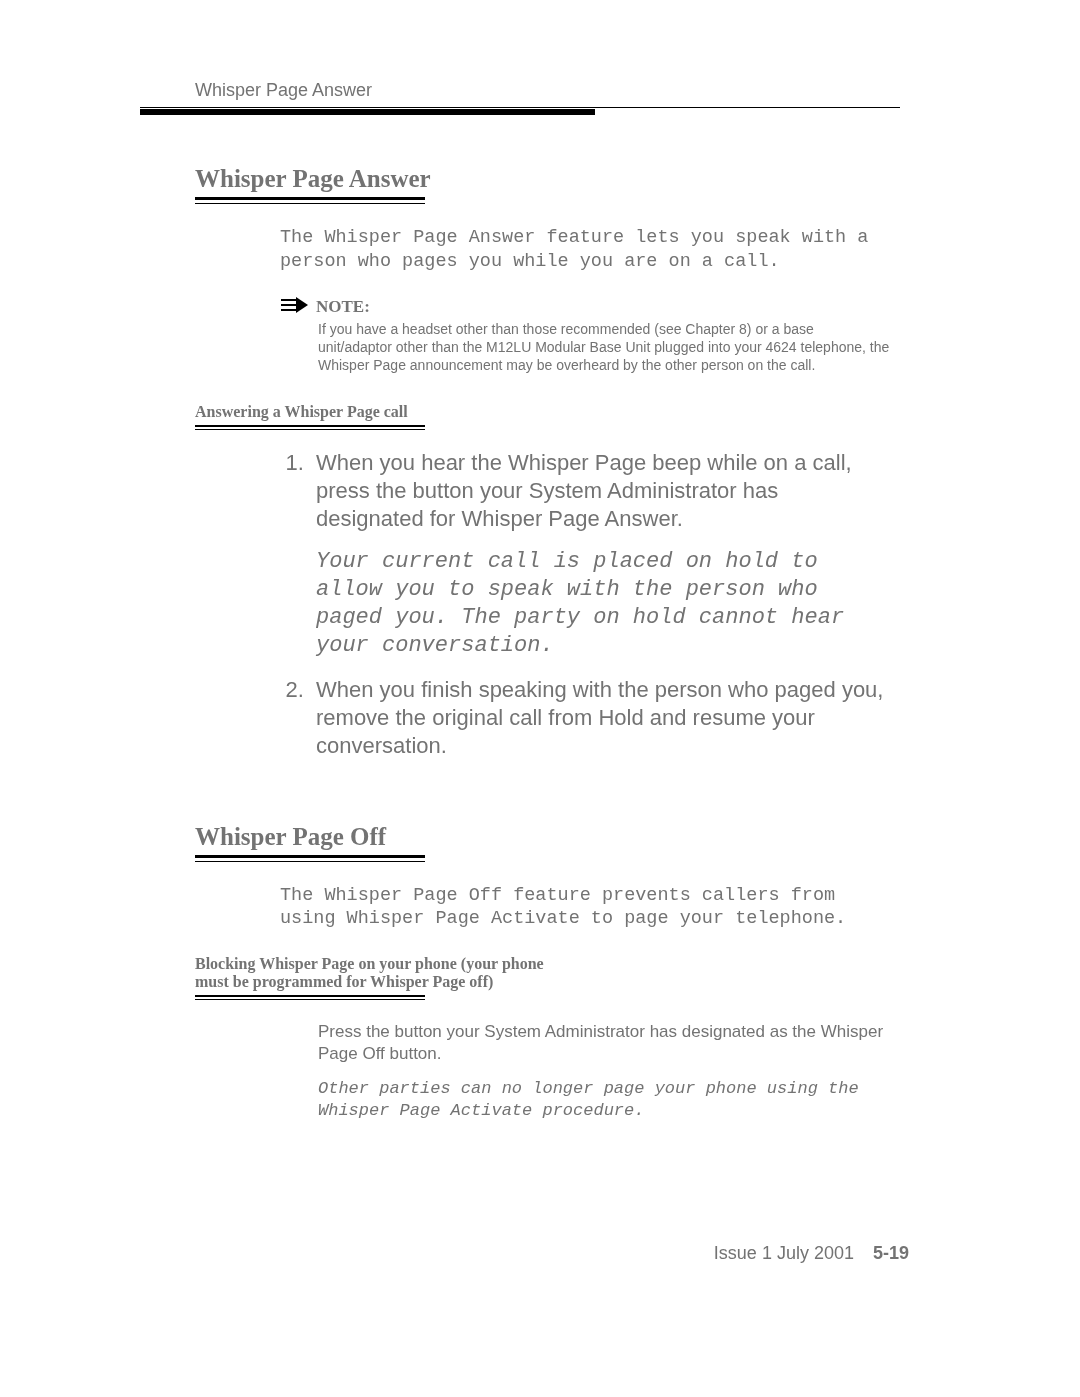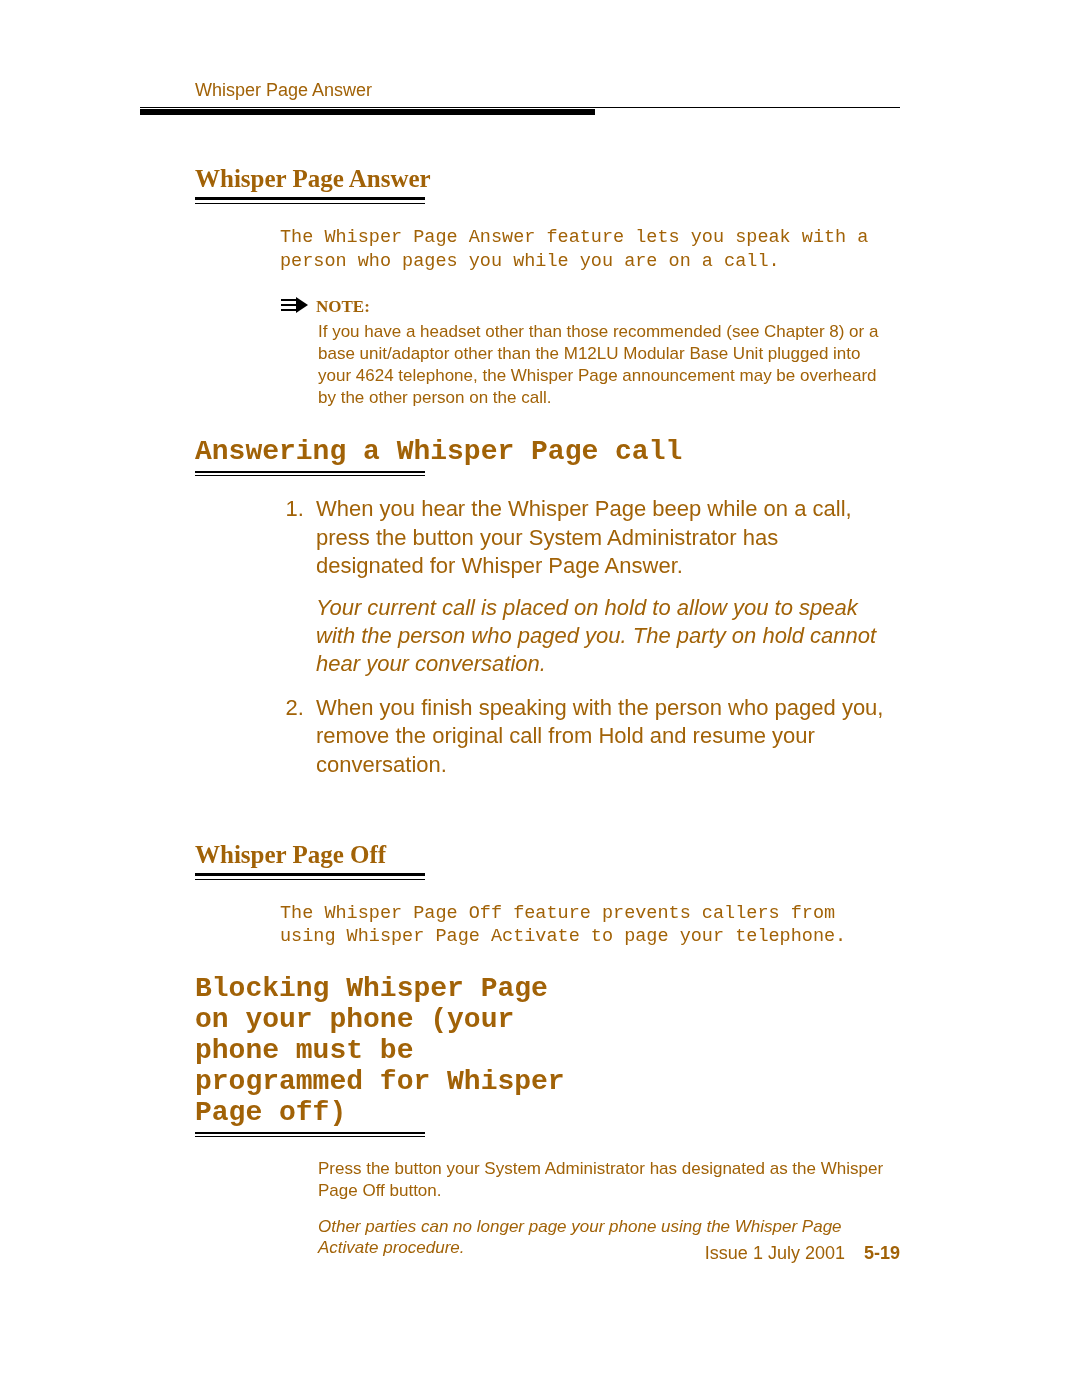--- a/index.html
+++ b/index.html
@@ -6,21 +6,21 @@
     margin: 0;
     padding: 0;
     background: #fff;
   }
   .page {
     width: 1080px;
     height: 1382px;
     position: relative;
     background: #fff;
     font-family: Arial, Helvetica, sans-serif;
-    color: #a16207;
+    color: #737373;
     box-sizing: border-box;
   }
   .content-frame {
     position: absolute;
     left: 140px;
     right: 180px;
     top: 80px;
     bottom: 170px;
   }
   .running-header {
@@ -58,23 +58,23 @@
     border-top: 3px solid #000;
     height: 4px;
   }
   .h1-rules::after {
     content: "";
     display: block;
     border-top: 1px solid #000;
     margin-top: 3px;
   }
   .section-heading-2 {
-    font-family: Liberation Mono, monospace;
-    font-weight: bold;
-    font-size: 28px;
+    font-family: Liberation Serif, serif;
+    font-weight: bold;
+    font-size: 16px;
     margin: 0 0 4px 55px;
   }
   .h2-rules {
     margin-left: 55px;
     width: 230px;
     border-top: 2px solid #000;
     height: 4px;
   }
   .h2-rules::after {
     content: "";
@@ -97,47 +97,48 @@
   }
   .note-icon { flex: 0 0 auto; margin-right: 8px; }
   .note-label {
     font-family: "Palatino Linotype", "Book Antiqua", Georgia, serif;
     font-weight: bold;
     font-size: 17px;
   }
   .note-body {
     margin-left: 178px;
     margin-right: 10px;
-    font-size: 17px;
+    font-size: 14px;
     line-height: 1.28;
     margin-bottom: 28px;
   }
   ol.steps {
     margin: 18px 10px 0 170px;
     padding: 0;
     font-size: 22px;
     line-height: 1.28;
   }
   ol.steps > li { margin-bottom: 16px; padding-left: 6px; }
   .result-italic {
     font-style: italic;
     display: block;
     margin-top: 14px;
+    font-family: Liberation Mono, monospace;
   }
   .plain-step {
     margin-left: 178px;
     margin-right: 10px;
     font-size: 17px;
     line-height: 1.28;
     margin-top: 20px;
   }
   .gap-lg { height: 46px; }
   .footer {
     position: absolute;
-    right: 180px;
+    right: 171px;
     bottom: 118px;
     font-size: 18px;
   }
   .footer .pageno {
     font-weight: bold;
     margin-left: 14px;
   }
 </style>
 </head>
 <body>

